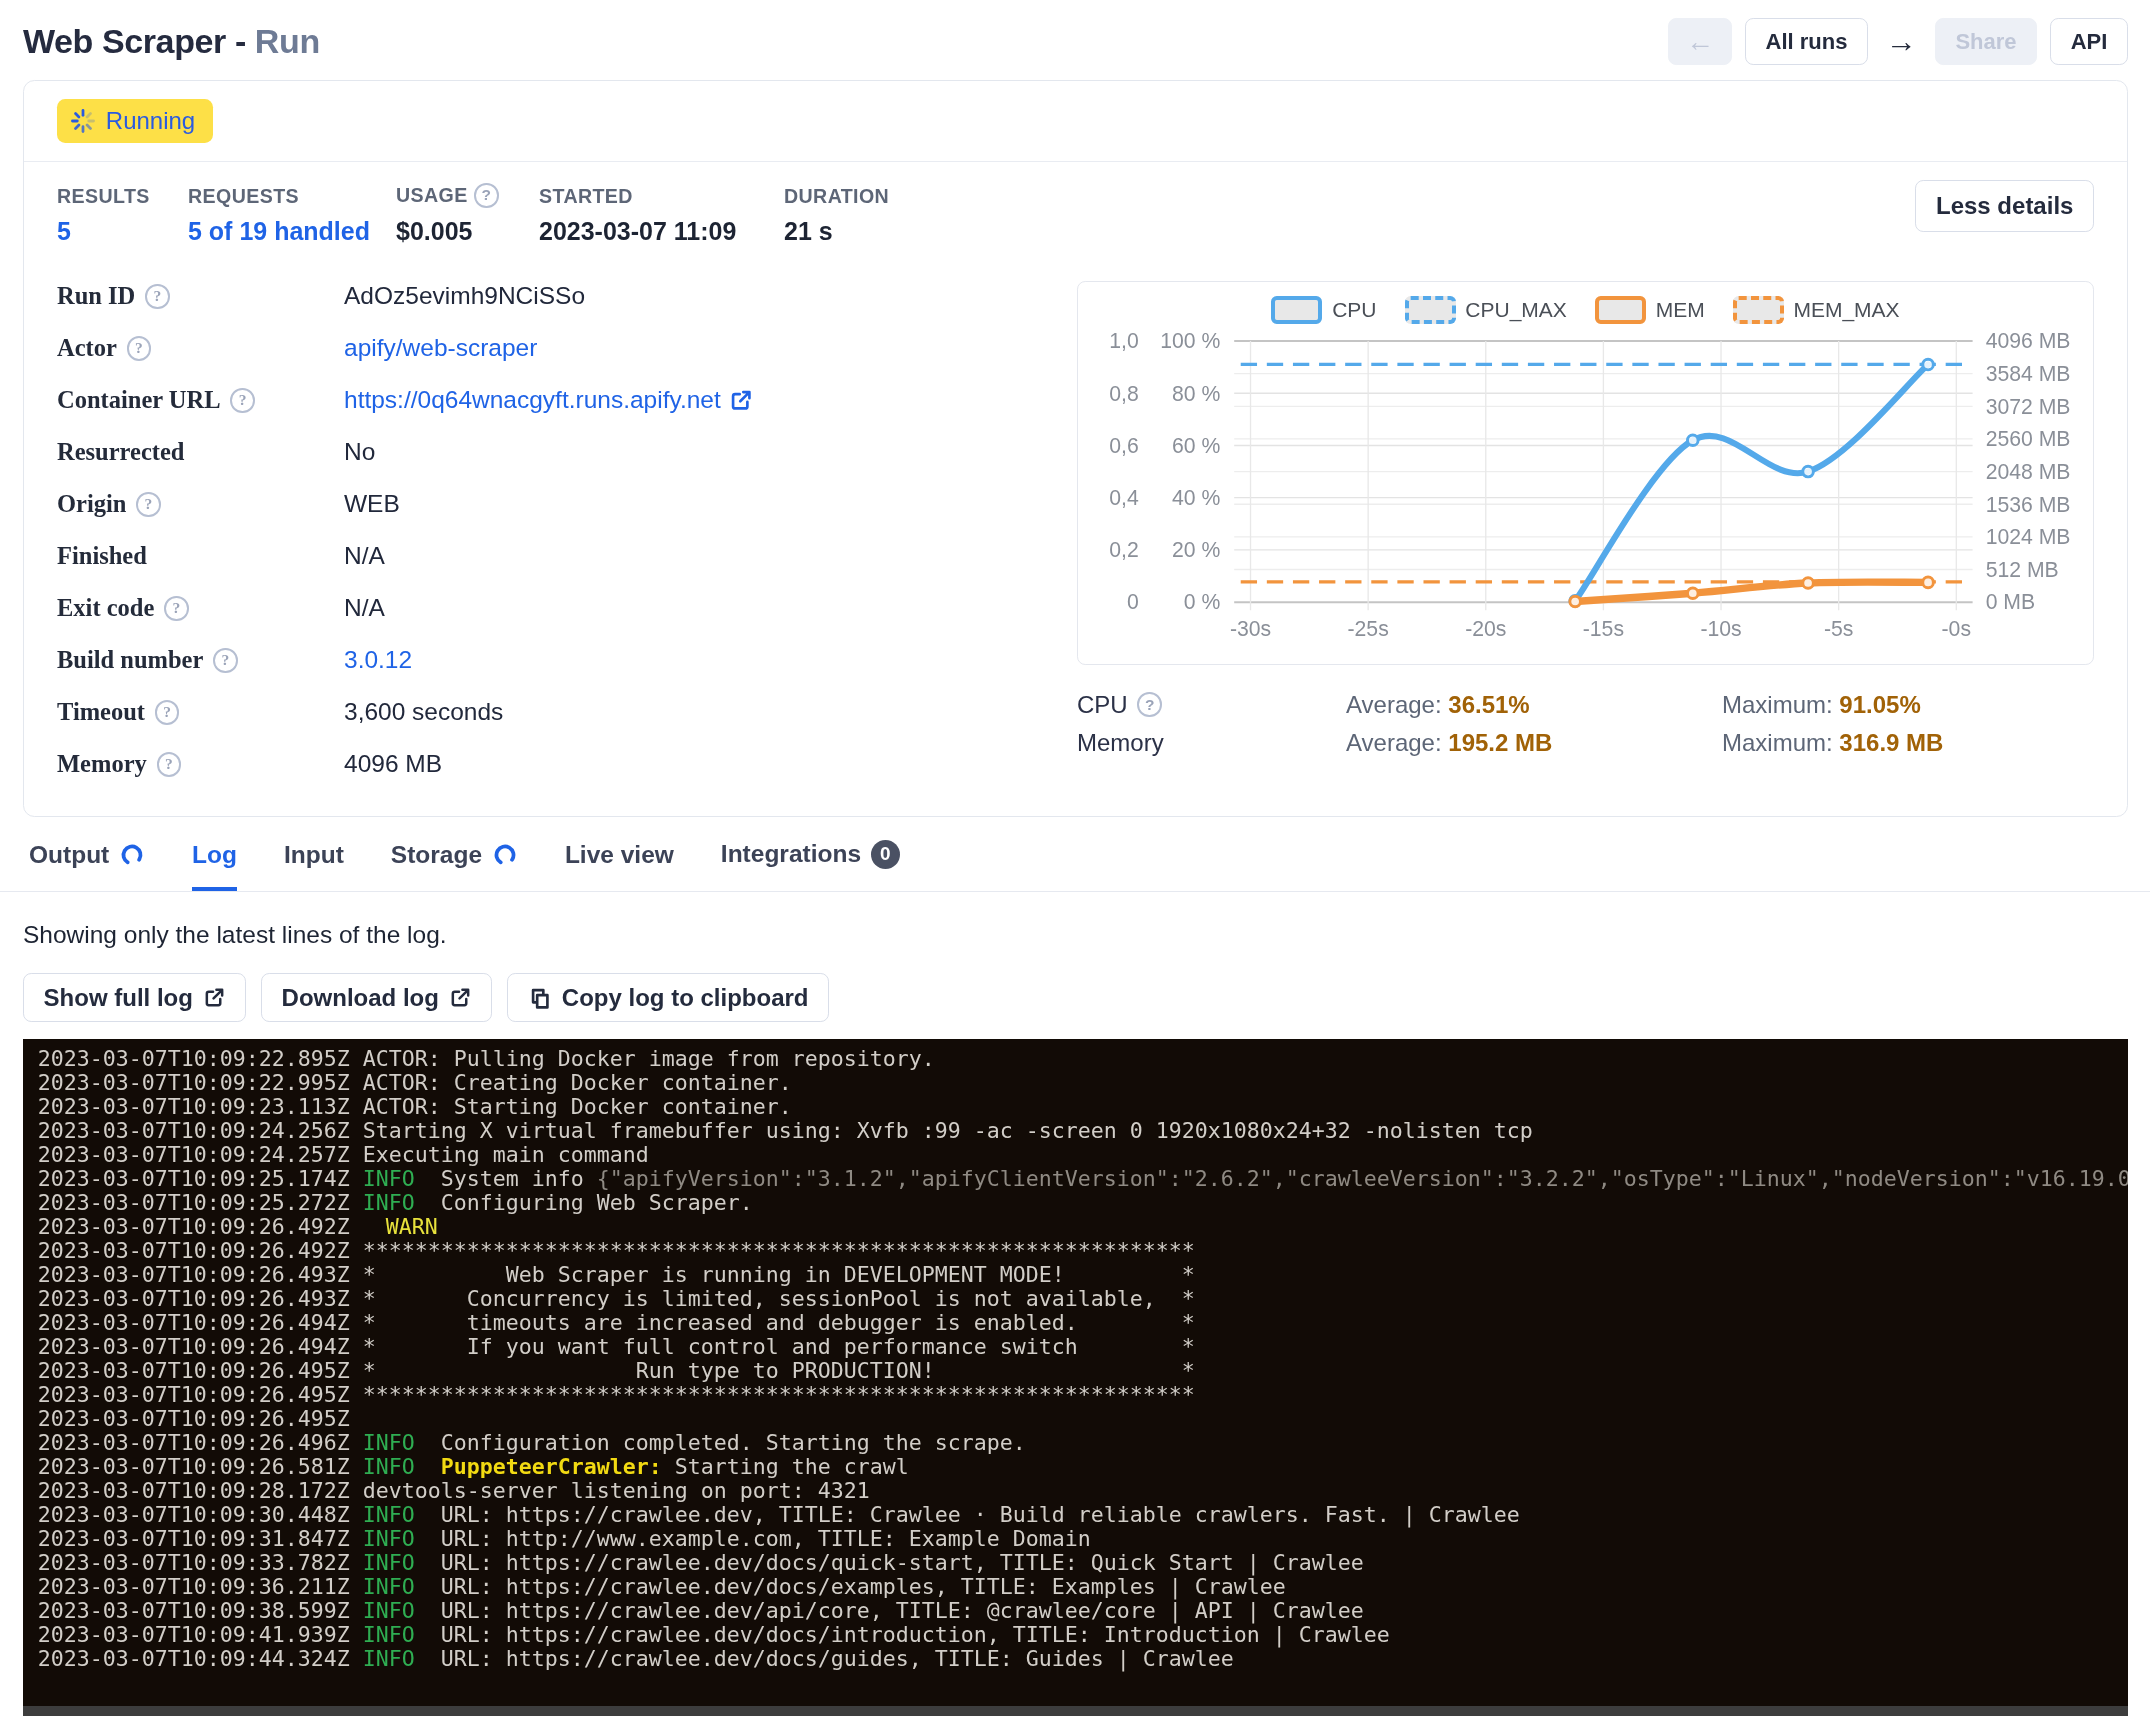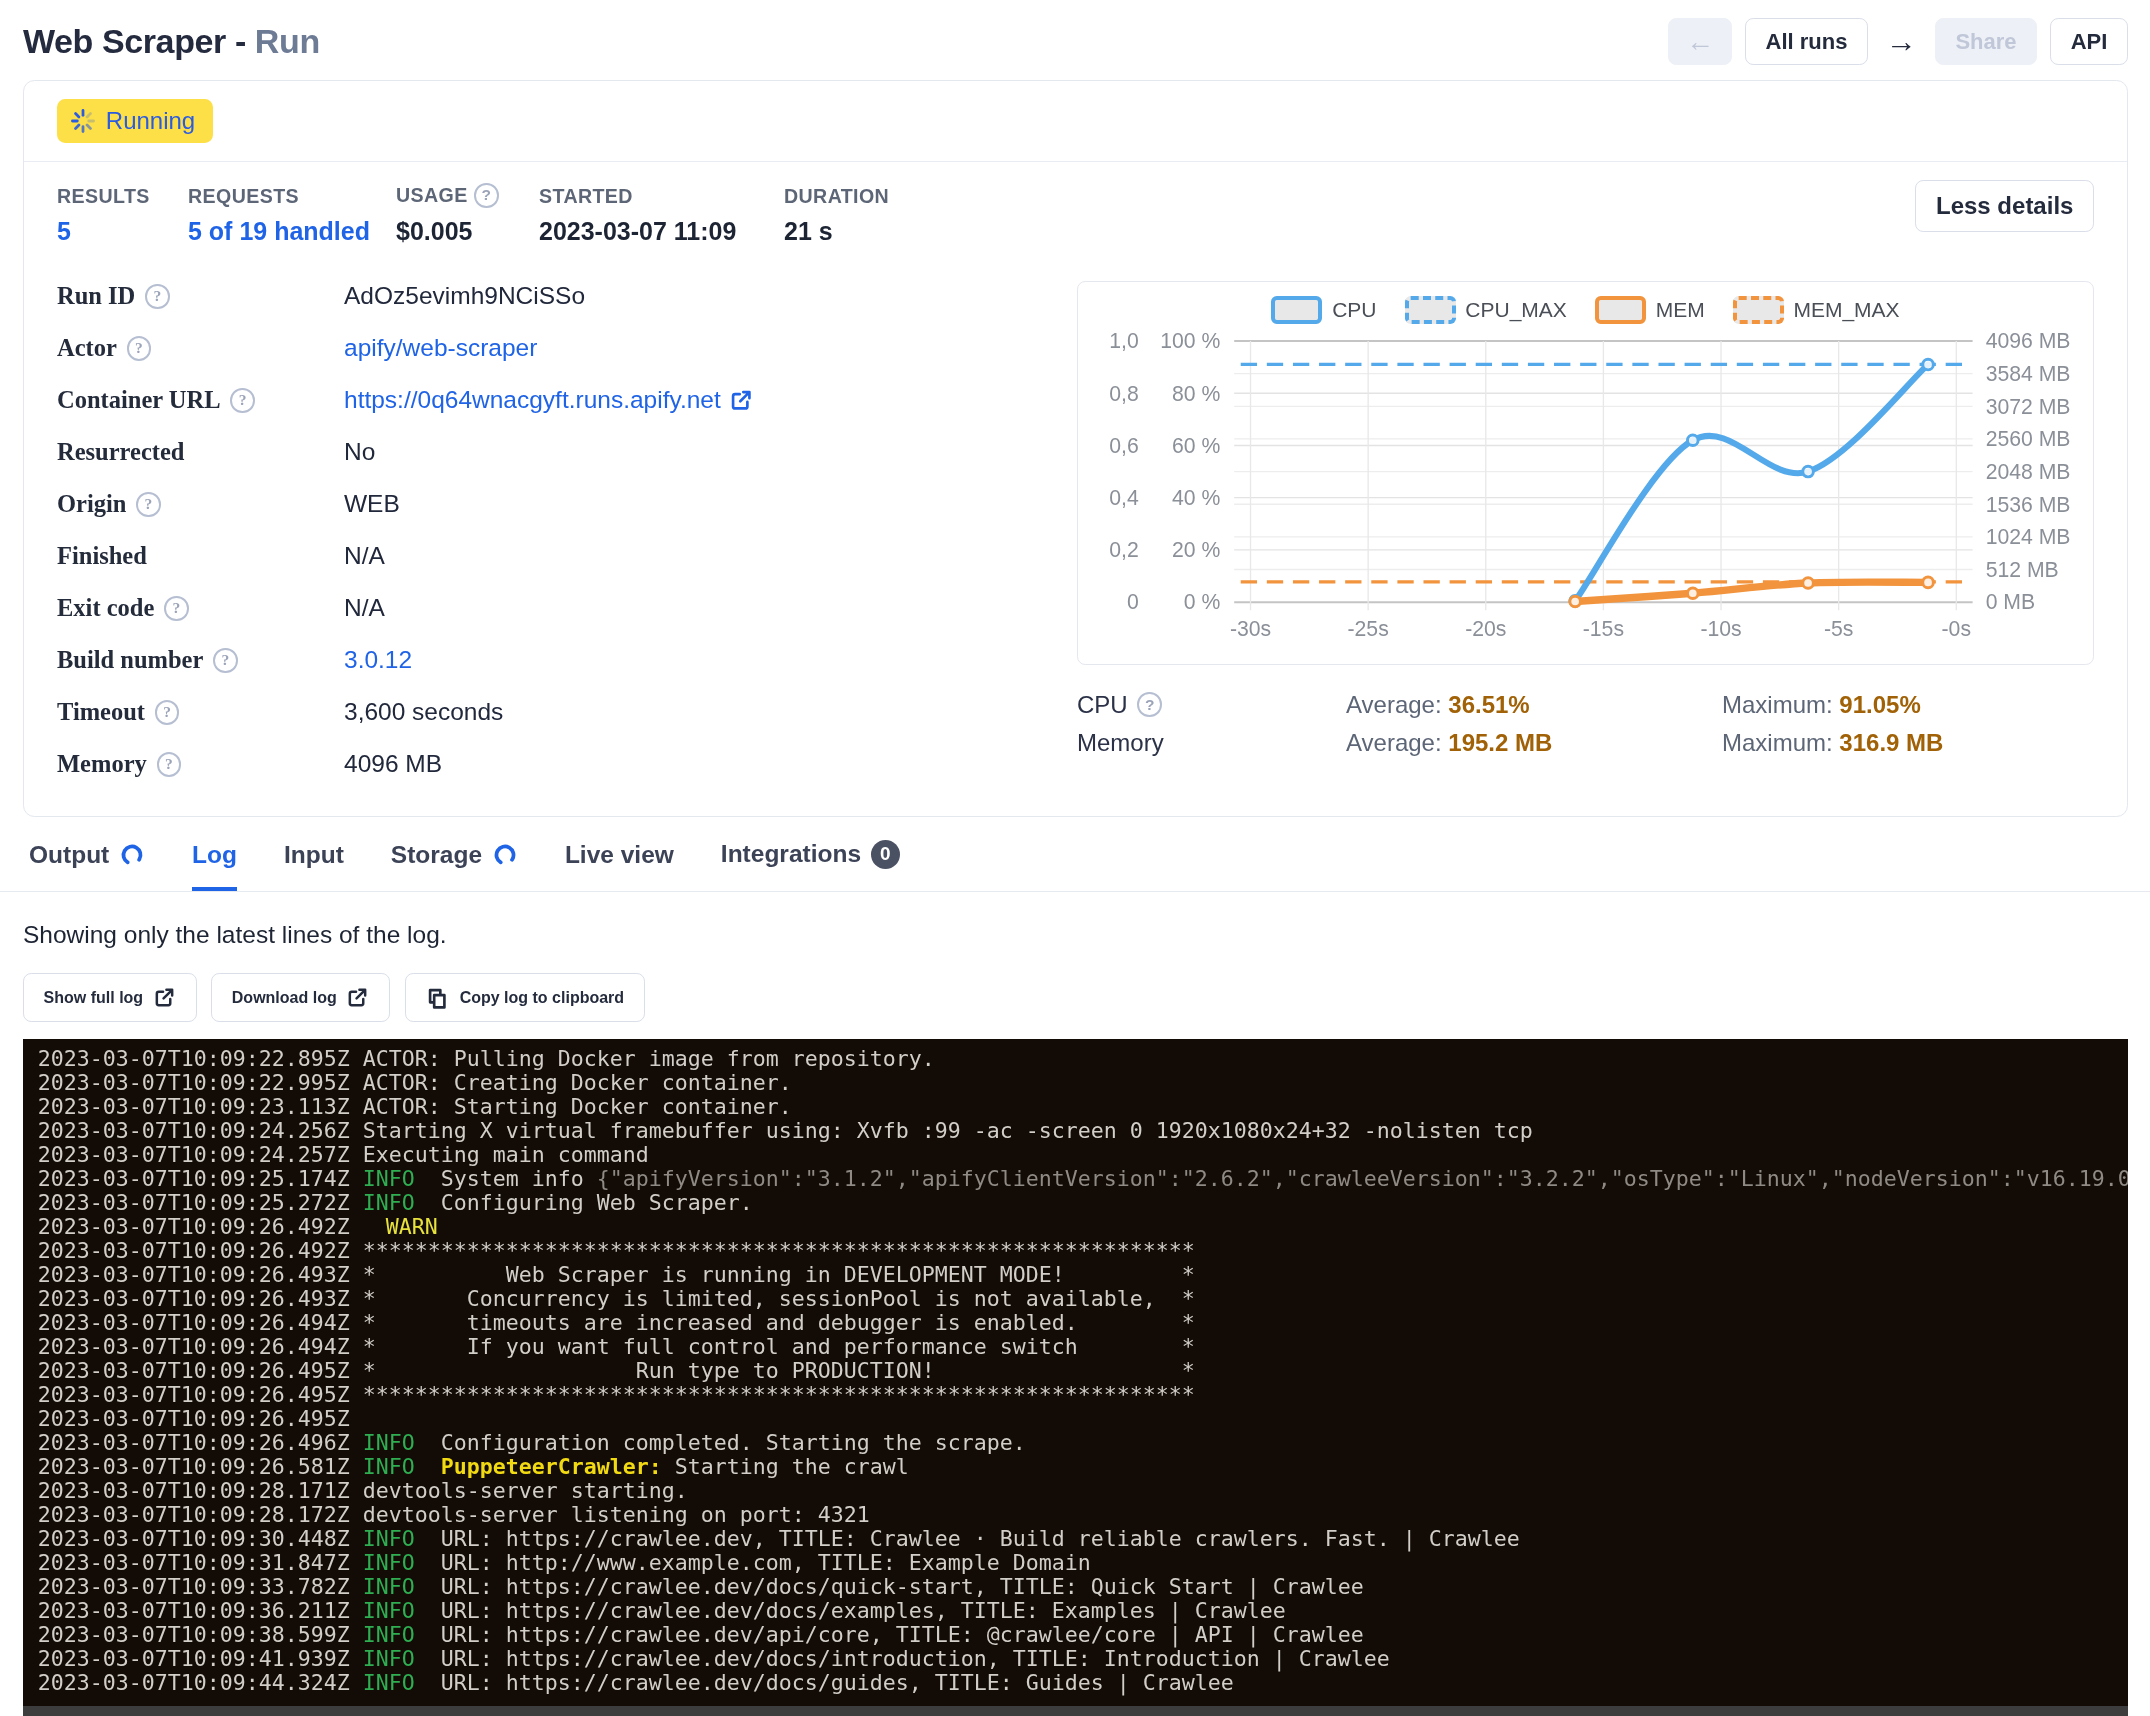--- a/index.html
+++ b/index.html
@@ -57,21 +57,21 @@
   
   .tabs { display:flex; align-items:flex-end; gap:47px; padding:23px 29px 0 29px; border-bottom:1.6px solid #e6e9f0; }
   .tab { display:flex; align-items:center; gap:9.8px; font-size:24.5px; font-weight:bold; color:#3c4357;
     padding-bottom:18px; cursor:pointer; border-bottom:4.9px solid transparent; }
   .tab.active { color:#1f63e6; border-bottom-color:#1f63e6; }
   .tab-badge { width:29px; height:29px; border-radius:50%; background:#4a5163; color:#fff; font-size:19px;
     display:inline-flex; align-items:center; justify-content:center; }
 
   .log-notice { margin:29px 23px 24.5px 23px; font-size:24.5px; color:#1d2433; }
   .log-buttons { display:flex; gap:14.7px; margin:0 23px 16.3px 23px; }
-  .log-buttons .btn { height:49px; font-size:16px; font-weight:bold; }
+  .log-buttons .btn { height:49px; font-size:24px; font-weight:bold; }
   .log-buttons svg { flex:0 0 auto; }
 
   
   .log-panel { margin:0 23px; height:696px; background:#120b06; display:flex; flex-direction:column; overflow:hidden; }
   .log-body { flex:1 1 auto; overflow:hidden; padding:8.2px 0 0 14.7px;
     font-family:"DejaVu Sans Mono", monospace; font-size:21.6px; line-height:24px; color:#d2cec8; }
   .log-line { white-space:pre; }
   .lv-info { color:#2fae52;margin-top:36px; }
   .lv-warn { color:#e8e23c;margin-left:23px; }
   .hl { color:#f2da12; font-weight:bold; }
@@ -384,21 +384,20 @@
       <div class="log-line"><span>2023-03-07T10:09:26.492Z </span><span>****************************************************************</span></div>
       <div class="log-line"><span>2023-03-07T10:09:26.493Z </span><span>*          Web Scraper is running in DEVELOPMENT MODE!         *</span></div>
       <div class="log-line"><span>2023-03-07T10:09:26.493Z </span><span>*       Concurrency is limited, sessionPool is not available,  *</span></div>
       <div class="log-line"><span>2023-03-07T10:09:26.494Z </span><span>*       timeouts are increased and debugger is enabled.        *</span></div>
       <div class="log-line"><span>2023-03-07T10:09:26.494Z </span><span>*       If you want full control and performance switch        *</span></div>
       <div class="log-line"><span>2023-03-07T10:09:26.495Z </span><span>*                    Run type to PRODUCTION!                   *</span></div>
       <div class="log-line"><span>2023-03-07T10:09:26.495Z </span><span>****************************************************************</span></div>
       <div class="log-line"><span>2023-03-07T10:09:26.495Z </span></div>
       <div class="log-line"><span>2023-03-07T10:09:26.496Z </span><span class="lv-info">INFO  </span><span>Configuration completed. Starting the scrape.</span></div>
       <div class="log-line"><span>2023-03-07T10:09:26.581Z </span><span class="lv-info">INFO  </span><span class="hl">PuppeteerCrawler:</span><span> Starting the crawl</span></div>
-      <div class="log-line"><span>2023-03-07T10:09:28.171Z </span><span>devtools-server starting.</span></div>
       <div class="log-line"><span>2023-03-07T10:09:28.172Z </span><span>devtools-server listening on port: 4321</span></div>
       <div class="log-line"><span>2023-03-07T10:09:30.448Z </span><span class="lv-info">INFO  </span><span>URL: https://crawlee.dev, TITLE: Crawlee · Build reliable crawlers. Fast. | Crawlee</span></div>
       <div class="log-line"><span>2023-03-07T10:09:31.847Z </span><span class="lv-info">INFO  </span><span>URL: http://www.example.com, TITLE: Example Domain</span></div>
       <div class="log-line"><span>2023-03-07T10:09:33.782Z </span><span class="lv-info">INFO  </span><span>URL: https://crawlee.dev/docs/quick-start, TITLE: Quick Start | Crawlee</span></div>
       <div class="log-line"><span>2023-03-07T10:09:36.211Z </span><span class="lv-info">INFO  </span><span>URL: https://crawlee.dev/docs/examples, TITLE: Examples | Crawlee</span></div>
       <div class="log-line"><span>2023-03-07T10:09:38.599Z </span><span class="lv-info">INFO  </span><span>URL: https://crawlee.dev/api/core, TITLE: @crawlee/core | API | Crawlee</span></div>
       <div class="log-line"><span>2023-03-07T10:09:41.939Z </span><span class="lv-info">INFO  </span><span>URL: https://crawlee.dev/docs/introduction, TITLE: Introduction | Crawlee</span></div>
       <div class="log-line"><span>2023-03-07T10:09:44.324Z </span><span class="lv-info">INFO  </span><span>URL: https://crawlee.dev/docs/guides, TITLE: Guides | Crawlee</span></div>
     </div>
   <div class="log-scrollbar"></div>

